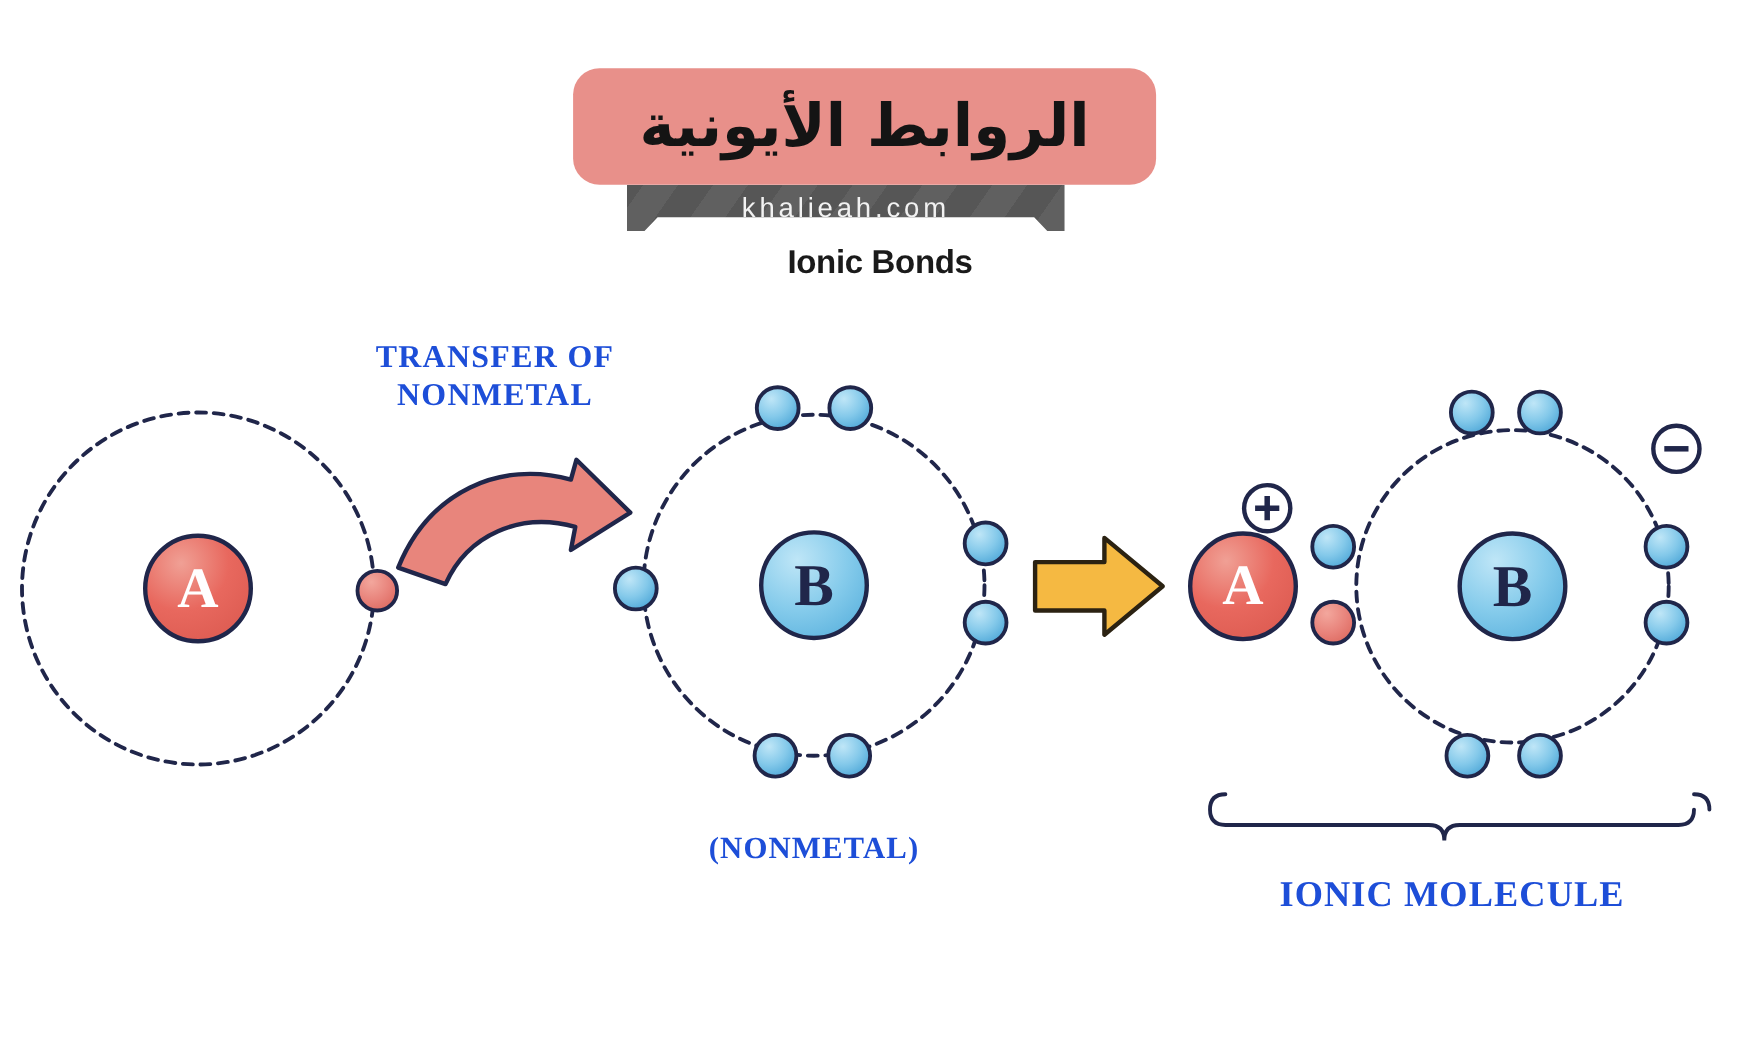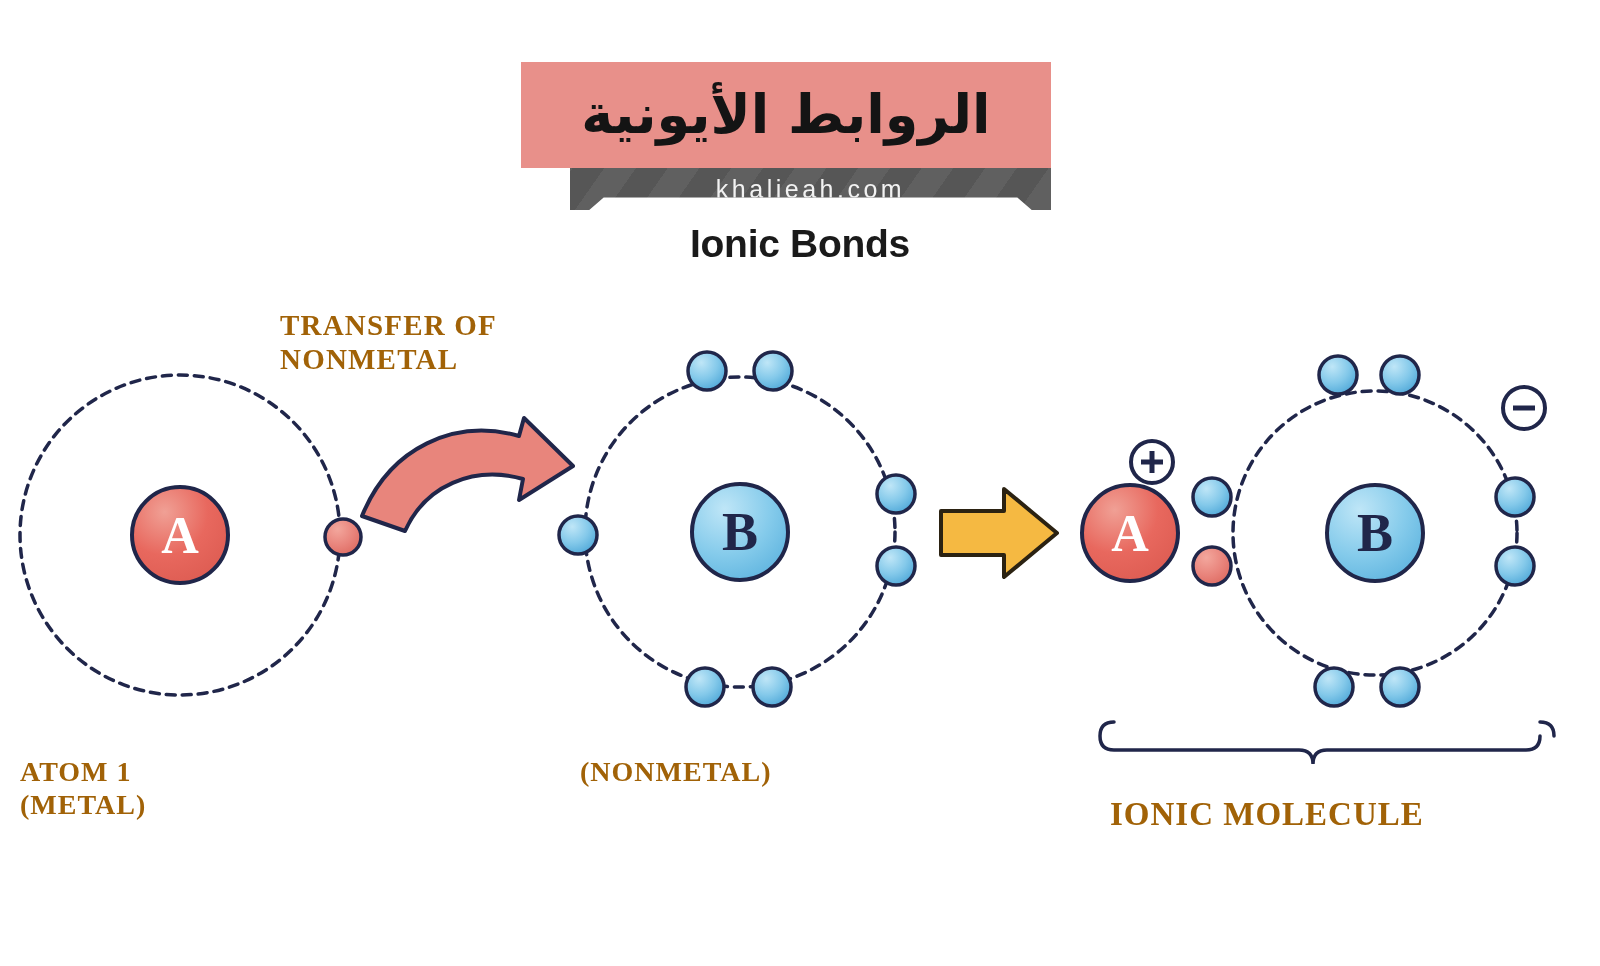--- a/index.html
+++ b/index.html
@@ -7,55 +7,55 @@
     width:1600px;height:966px;position:relative;overflow:hidden;
     font-family:"Liberation Sans", sans-serif;
     background:#ffffff;
   }
   .stage{position:absolute;left:0;top:0;width:1600px;height:966px;}
 
   
   .title-band{
     position:absolute;left:521px;top:62px;width:530px;height:106px;
     background:#e8908a;
-    display:flex;align-items:center;justify-content:center;
+    display:flex;align-items:center;justify-content:center;border-radius:24px;
   }
   .title-ar{
     font-family:"DejaVu Sans", sans-serif;
     font-size:54px;font-weight:700;color:#141414;direction:rtl;
     line-height:1;letter-spacing:0;
     white-space:nowrap;
   }
   .watermark{
-    position:absolute;left:570px;top:168px;width:481px;height:42px;
+    position:absolute;left:570px;top:168px;width:398px;height:42px;
     background:#595959;
     clip-path:polygon(0 0, 100% 0, 100% 100%, 96% 100%, 93% 70%, 7% 70%, 4% 100%, 0 100%);
     display:flex;align-items:center;justify-content:center;
     overflow:hidden;
   }
   .watermark-stripes{
     position:absolute;inset:0;
     background:repeating-linear-gradient(-55deg,
       rgba(255,255,255,0.045) 0 26px,
       rgba(0,0,0,0.04) 26px 52px);
   }
   .watermark-text{
     position:relative;
     font-size:25px;color:#f2f2f2;letter-spacing:3.5px;font-weight:400;
     font-family:"Liberation Sans", sans-serif;
   }
   .subtitle{
     position:absolute;left:0;top:222px;width:1600px;text-align:center;
-    font-size:39px;font-weight:700;color:#1a1a1a;letter-spacing:-0.3px;
+    font-size:30px;font-weight:700;color:#1a1a1a;letter-spacing:-0.3px;
     font-family:"Liberation Sans", sans-serif;
   }
 
   
   .lbl{
-    position:absolute;color:#a16207;
+    position:absolute;text-align:center;color:#1d4ed8;
     font-family:"Liberation Serif", serif;
     font-weight:700;letter-spacing:1px;line-height:1.18;
   }
   .transfer-label{
     left:280px;top:308px;width:340px;font-size:29px;letter-spacing:1.2px;
   }
   .atom1-label{left:20px;top:755px;width:320px;font-size:28px;}
   .atom2-label{left:580px;top:755px;width:320px;font-size:28px;}
   .molecule-label{left:1110px;top:795px;width:420px;font-size:33px;}
 
@@ -183,24 +183,20 @@
                M 1554 736
                q 0 -14, -14 -14" fill="none" stroke="#20264a" stroke-width="3.5" stroke-linecap="round"></path>
     </g>
   </svg>
 
   <div class="lbl transfer-label">
     <div>TRANSFER OF</div>
     <div>NONMETAL</div>
   </div>
 
-  <div class="lbl atom1-label">
-    <div>ATOM 1</div>
-    <div>(METAL)</div>
-  </div>
 
   <div class="lbl atom2-label">
     <div>(NONMETAL)</div>
   </div>
 
   <div class="lbl molecule-label">IONIC MOLECULE</div>
 
 </div>
 
 </body></html>

